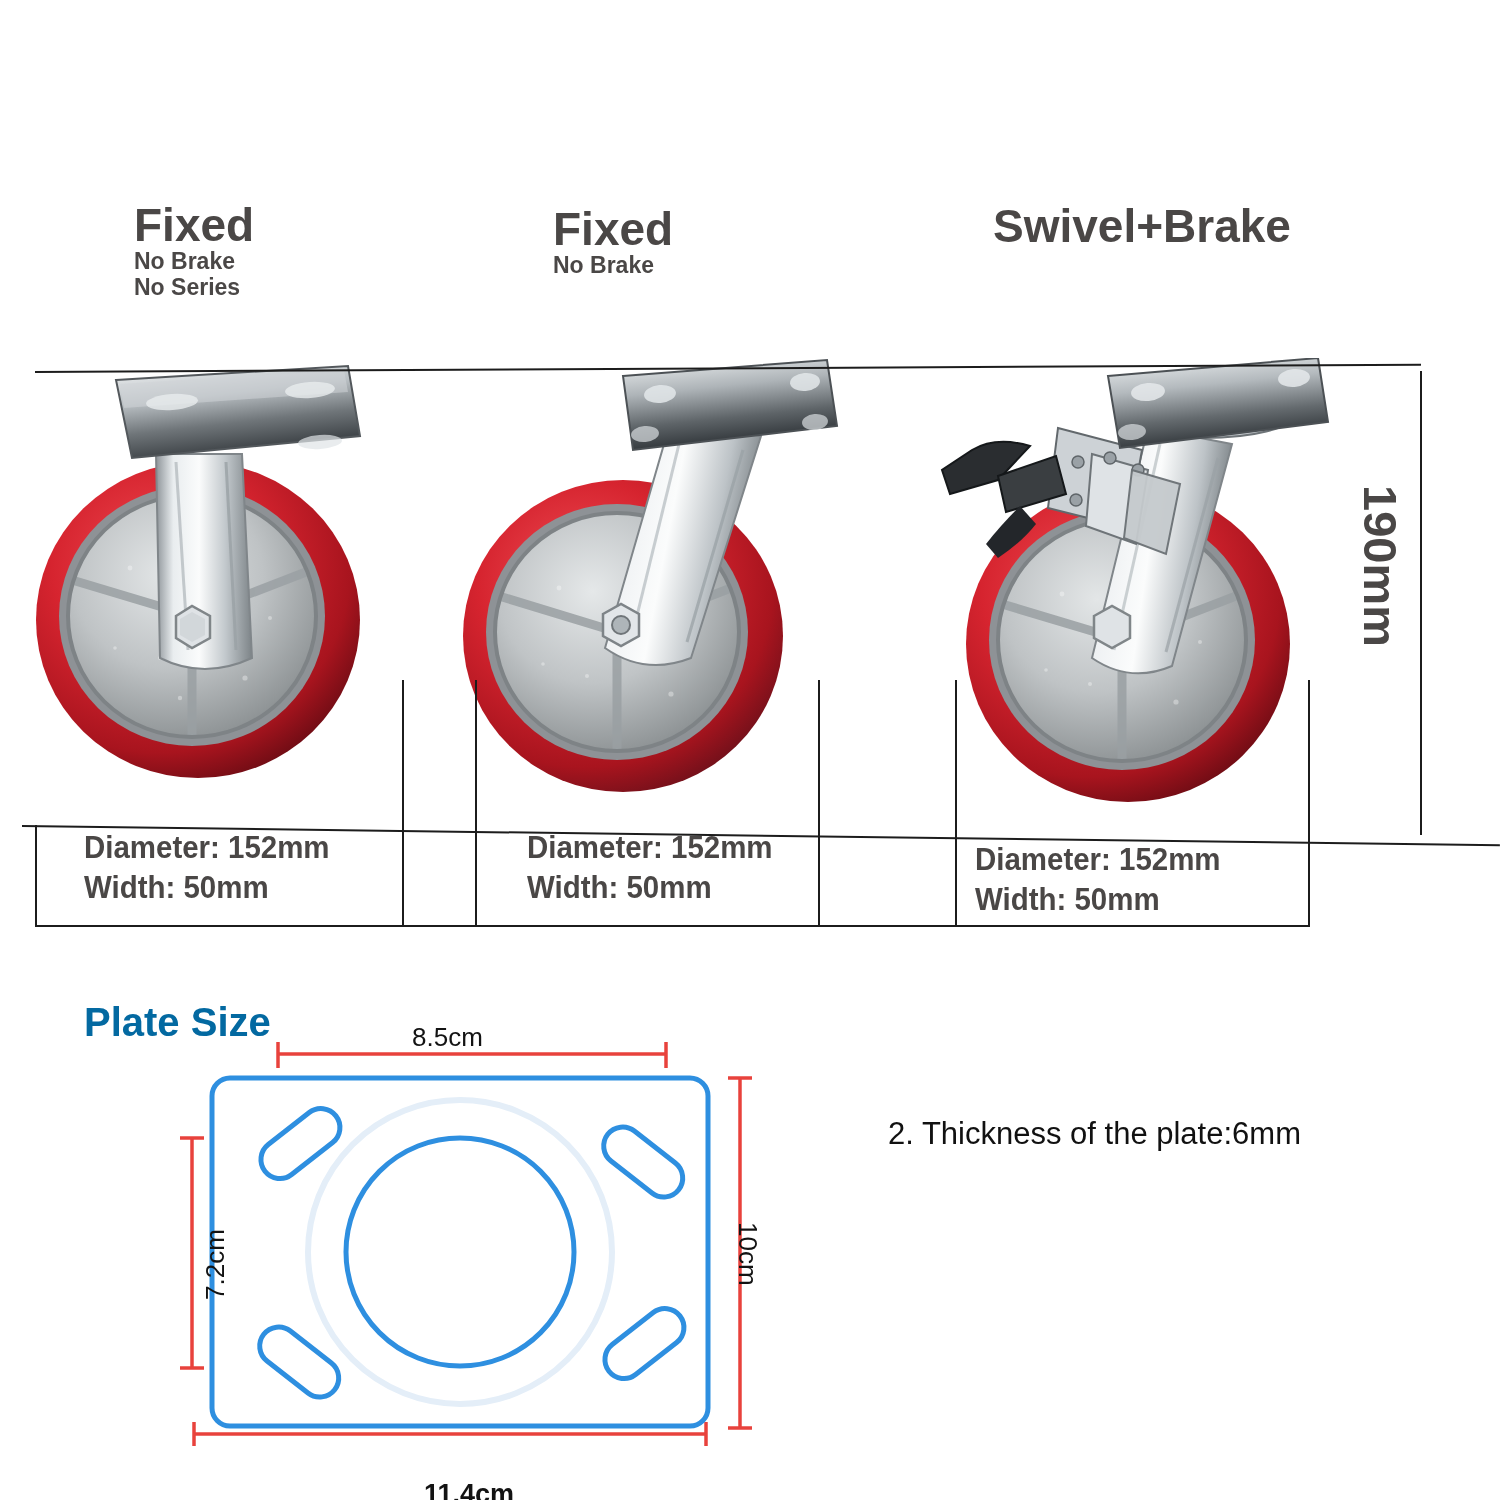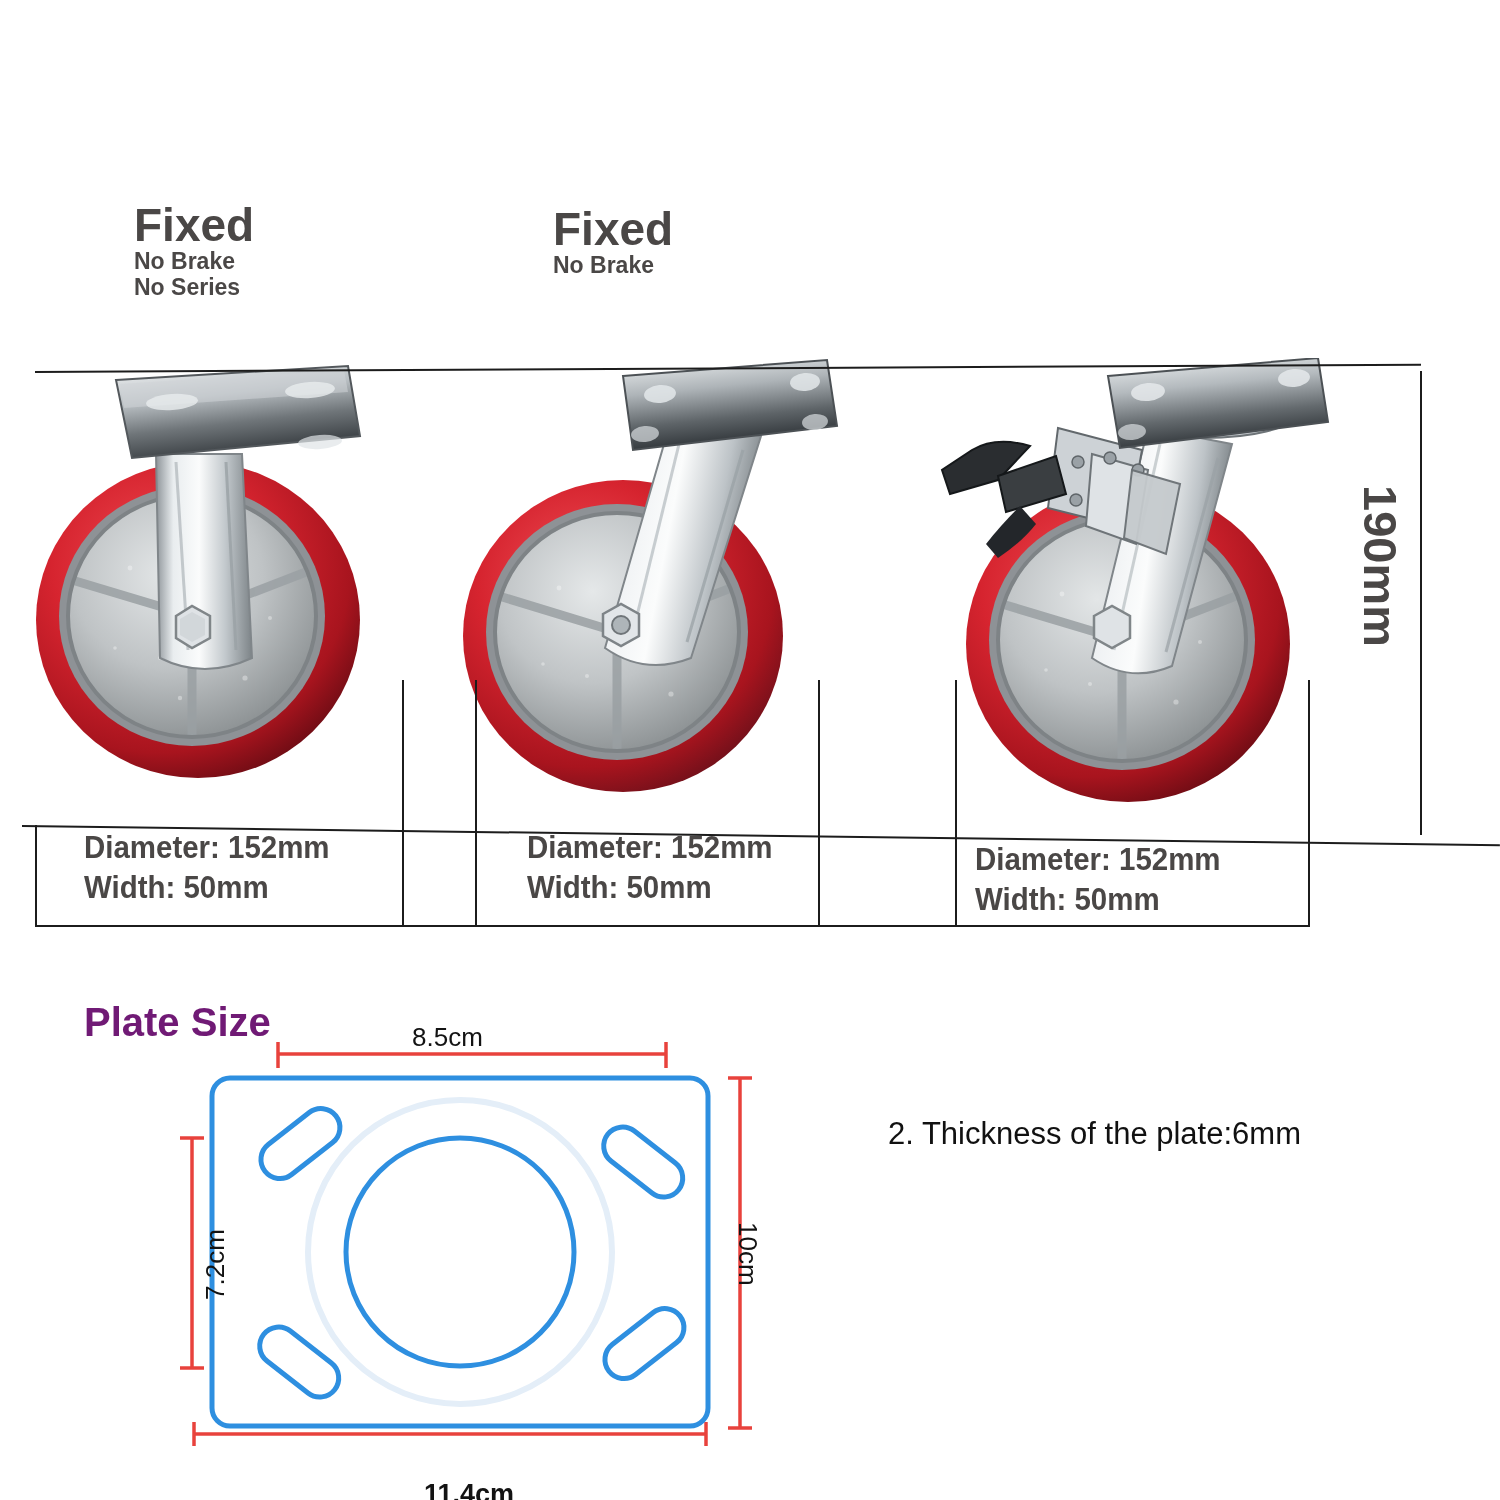--- a/index.html
+++ b/index.html
@@ -46,21 +46,21 @@
 
   
   .vlabel-190{
     position:absolute;
     color:#4a4746;font-weight:bold;font-size:47px;white-space:nowrap;
     transform:rotate(90deg);transform-origin:left top;
   }
 
   
   .plate-title{position:absolute;left:84px;top:1000px;
-    font-weight:bold;font-size:40px;color:#701a75;}
+    font-weight:bold;font-size:40px;color:#0369a1;}
 
   .notes{position:absolute;left:888px;top:1116px;}
   .note{font-size:31px;color:#111;margin-bottom:36px;white-space:nowrap;}
 
   .dim-text{position:absolute;font-size:26px;color:#131313;white-space:nowrap;}
   .dim-text.bold{font-weight:bold;font-size:27px;}
   .dim-rot-left{transform:rotate(-90deg);transform-origin:left top;}
   .dim-rot-right{transform:rotate(90deg);transform-origin:left top;}
 
   svg.plate{position:absolute;left:170px;top:1030px;}
@@ -76,20 +76,23 @@
     <div class="big">Fixed</div>
     <div class="sub">No Brake</div>
     <div class="sub">No Series</div>
   </div>
 
   <div class="col-head" style="left:553px;top:206px;">
     <div class="big">Fixed</div>
     <div class="sub">No Brake</div>
   </div>
 
+  <div class="col-head" style="left:993px;top:203px;">
+    <div class="big">Swivel+Brake</div>
+  </div>
 
   <svg class="wheelsvg" style="left:20px;top:358px;" width="420" height="470" viewBox="0 0 420 470">
     <defs>
       <radialGradient id="tread1" cx="38%" cy="33%" r="72%">
         <stop offset="0%" stop-color="#ef4a52"></stop>
         <stop offset="46%" stop-color="#d6242f"></stop>
         <stop offset="82%" stop-color="#a8141e"></stop>
         <stop offset="100%" stop-color="#6d0c14"></stop>
       </radialGradient>
       <radialGradient id="hub1" cx="40%" cy="33%" r="70%">

